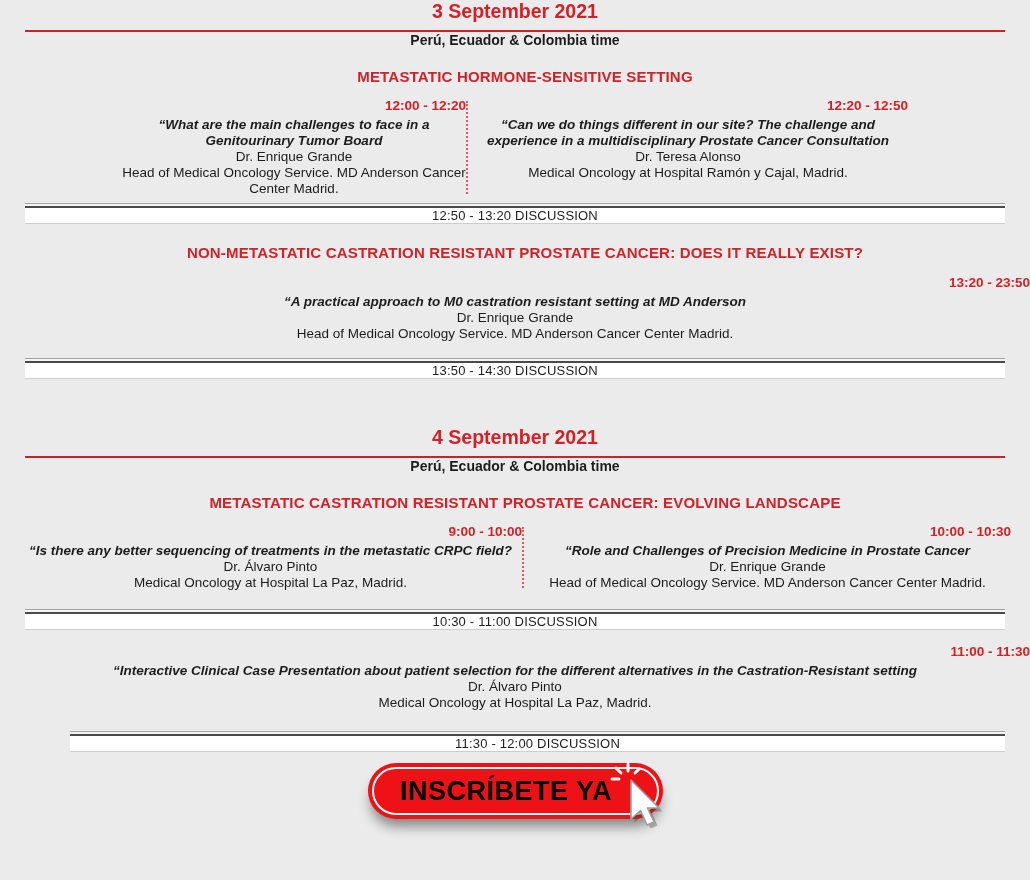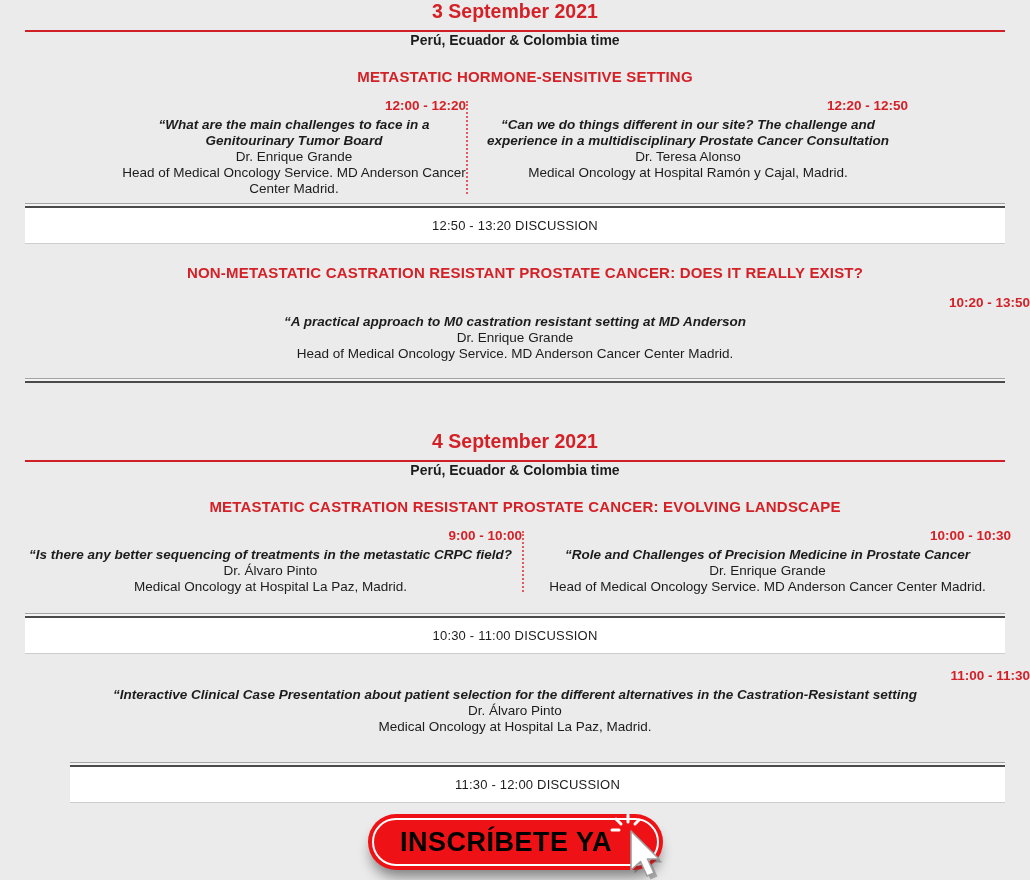--- a/index.html
+++ b/index.html
@@ -30,28 +30,28 @@
   .col-a1 { width:344px; }
   .col-b1 { width:440px; }
   .col-a2 { width:503px; }
   .col-b2 { width:487px; }
   .vdiv { width:0; border-left:2px dotted #e05a5e; align-self:stretch; margin:3px 0; }
   .bar { margin:0 25px; }
   .bar .l1 { height:1px; background:#a3a3a3; }
   .bar .gap { height:2px; background:#f4f4f4; }
   .bar .l2 { height:2px; background:#4a4a4a; }
   .bar .body {
-    background:#ffffff; height:36px; border-bottom:1px solid #cdcdcd;
+    background:#ffffff; height:16px; border-bottom:1px solid #cdcdcd;
     display:flex; align-items:center; justify-content:center; font-size:13px;
     letter-spacing:0.2px;
   }
   .bar1 { margin-top:6px; }
   .bar2 { margin-top:16px; }
   .bar3 { margin-top:18px; }
-  .bar4 { margin-top:27px;padding-left:45px; }
+  .bar4 { margin-top:20px;padding-left:45px; }
   .single { margin-top:14px; }
   .cta-row { display:flex; justify-content:center; margin-top:11px; }
   .cta {
     position:relative; width:295px; height:56px;
     background:#ee1216; border:none; border-radius:28px;
     box-shadow:0 10px 13px -3px rgba(0,0,0,0.45);
     cursor:pointer;
   }
   .cta .inner {
     position:absolute; left:4px; right:4px; top:4px; bottom:4px;
@@ -97,30 +97,31 @@
   <div class="bar bar1">
     <div class="l1"></div>
     <div class="gap"></div>
     <div class="l2"></div>
     <div class="body">12:50 - 13:20 DISCUSSION</div>
   </div>
 
   <h2 class="sec-heading">NON-METASTATIC CASTRATION RESISTANT PROSTATE CANCER: DOES IT REALLY EXIST?</h2>
 
   <div class="session single">
-    <div class="time">10:20 - 13:50</div>
+    <div class="time">13:20 - 23:50</div>
     <div class="s-title">“A practical approach to M0 castration resistant setting at MD Anderson</div>
     <div class="speaker">Dr. Enrique Grande</div>
     <div class="aff">Head of Medical Oncology Service. MD Anderson Cancer Center Madrid.</div>
   </div>
 
   <div class="bar bar2">
     <div class="l1"></div>
     <div class="gap"></div>
     <div class="l2"></div>
+    <div class="body">13:50 - 14:30 DISCUSSION</div>
   </div>
 </section>
 
 <section class="day2">
   <h1 class="date-title">4 September 2021</h1>
   <div class="red-rule"></div>
   <div class="tz">Perú, Ecuador &amp; Colombia time</div>
 
   <h2 class="sec-heading">METASTATIC CASTRATION RESISTANT PROSTATE CANCER: EVOLVING LANDSCAPE</h2>
 

